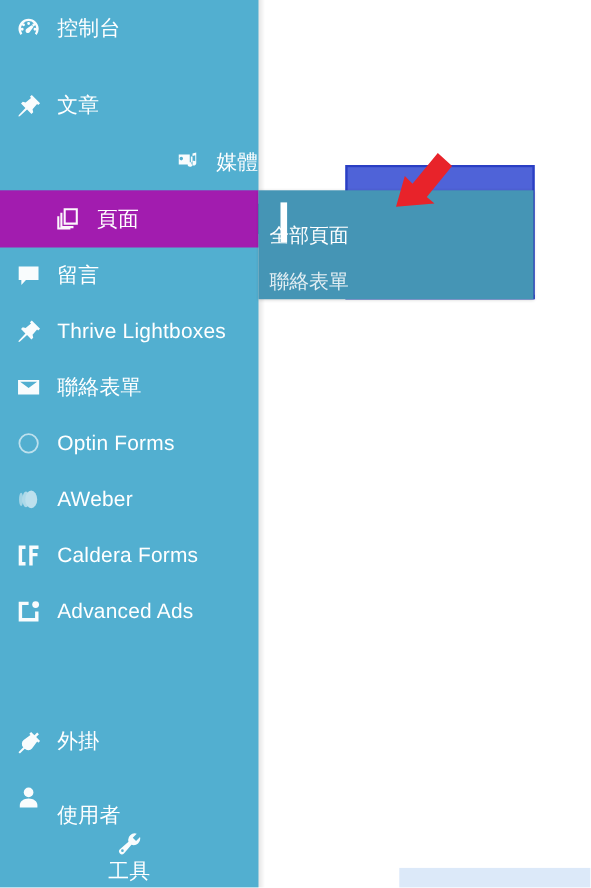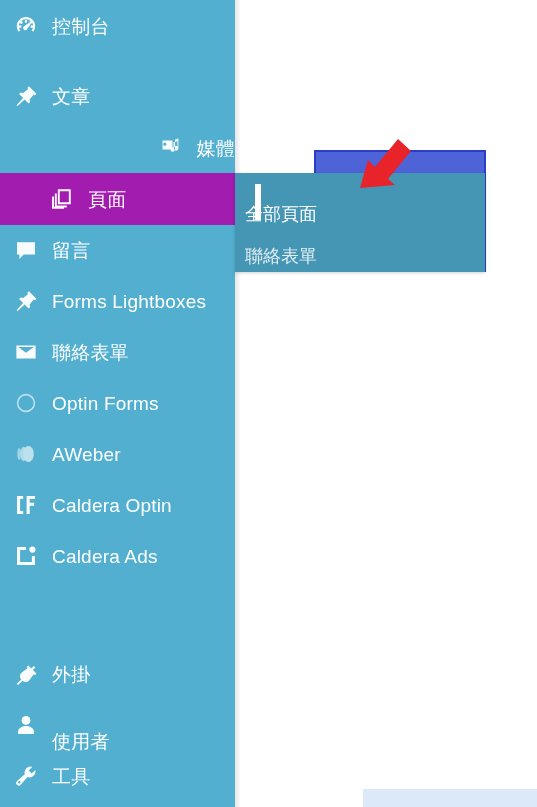--- a/index.html
+++ b/index.html
@@ -208,21 +208,21 @@
           </svg>
         </span>
         <span class="mi-label">留言</span>
       </div>
       <div class="menu-item" style="top: 275px;">
         <span class="mi-icon">
           <svg width="24" height="24" viewBox="0 0 24 24" fill="currentColor">
             <path d="M14.9 2.3l-1.7 1.7 1 1-4.9 4.1-2.6-.6-1.6 1.6 4 4L3 20.8l-.2 1.1 1.1-.2 6.7-6.1 4 4 1.6-1.6-.6-2.6 4.1-4.9 1 1 1.7-1.7-7.5-7.5z"></path>
           </svg>
         </span>
-        <span class="mi-label">Forms Lightboxes</span>
+        <span class="mi-label">Thrive Lightboxes</span>
       </div>
       <div class="menu-item" style="top: 326px;">
         <span class="mi-icon">
           <svg width="24" height="24" viewBox="0 0 24 24" fill="currentColor">
             <path d="M2.4 5.4h19.2v13.2H2.4V5.4zm1.9 1.7l7.7 5.7 7.7-5.7H4.3z"></path>
           </svg>
         </span>
         <span class="mi-label">聯絡表單</span>
       </div>
       <div class="menu-item" style="top: 428px;">
@@ -243,49 +243,49 @@
         </span>
         <span class="mi-label">Optin Forms</span>
       </div>
       <div class="menu-item" style="top: 479px;">
         <span class="mi-icon">
           <svg width="24" height="24" viewBox="0 0 24 24" fill="currentColor">
             <path d="M3 3h6.2v3.1H6.1v11.8h3.1V21H3V3z"></path>
             <path d="M12.6 3H21v3.1h-5.3v3.6h4.4v3h-4.4V21h-3.1V3z"></path>
           </svg>
         </span>
-        <span class="mi-label">Caldera Optin</span>
+        <span class="mi-label">Caldera Forms</span>
       </div>
       <div class="menu-item" style="top: 530px;">
         <span class="mi-icon">
           <svg width="24" height="24" viewBox="0 0 24 24" fill="currentColor">
             <path d="M3 3h9v3.1H6.1v11.8h11.8V12H21v9H3V3z"></path>
             <circle cx="18.4" cy="5.6" r="3.1"></circle>
           </svg>
         </span>
-        <span class="mi-label">Caldera Ads</span>
+        <span class="mi-label">Advanced Ads</span>
       </div>
       <div class="menu-item" style="top: 648px;">
         <span class="mi-icon">
           <svg width="24" height="24" viewBox="0 0 24 24" fill="currentColor">
             <path d="M18.9 8.1l2.5-2.5-1.6-1.6-2.5 2.5-3-3-1.6 1.6 1 1-6.2 4.7a4.4 4.4 0 00-.3 6.6l-4.4 4.4 1.3 1.3 4.4-4.4a4.4 4.4 0 006.6-.3l4.7-6.2 1 1 1.6-1.6-3.5-3.5z"></path>
           </svg>
         </span>
         <span class="mi-label">外掛</span>
       </div>
       <div class="menu-item" style="top: 699px; align-items: flex-end;">
         <span class="mi-icon">
           <svg width="24" height="24" viewBox="0 0 24 24" fill="currentColor">
             <circle cx="12" cy="7.4" r="4.4"></circle>
             <path d="M12 13c-4.4 0-8 2.6-8 5.9V21h16v-2.1c0-3.3-3.6-5.9-8-5.9z"></path>
           </svg>
         </span>
         <span class="mi-label">使用者</span>
       </div>
-      <div class="menu-item" style="top: 750px;">
+      <div class="menu-item" style="top: 750px; flex-direction: column;">
         <span class="mi-icon">
           <svg width="24" height="24" viewBox="0 0 24 24" fill="currentColor">
             <path d="M21.3 5.9l-3.6 3.6-3-3 3.6-3.6a6 6 0 00-7.5 7.4L3 17.1a2.6 2.6 0 003.7 3.7l6.8-7.8a6 6 0 007.8-7.1zM5.3 19.5a1.2 1.2 0 110-2.4 1.2 1.2 0 010 2.4z"></path>
           </svg>
         </span>
         <span class="mi-label">工具</span>
       </div>
     </nav>
   <div class="sidebar-shadow"></div>
 

